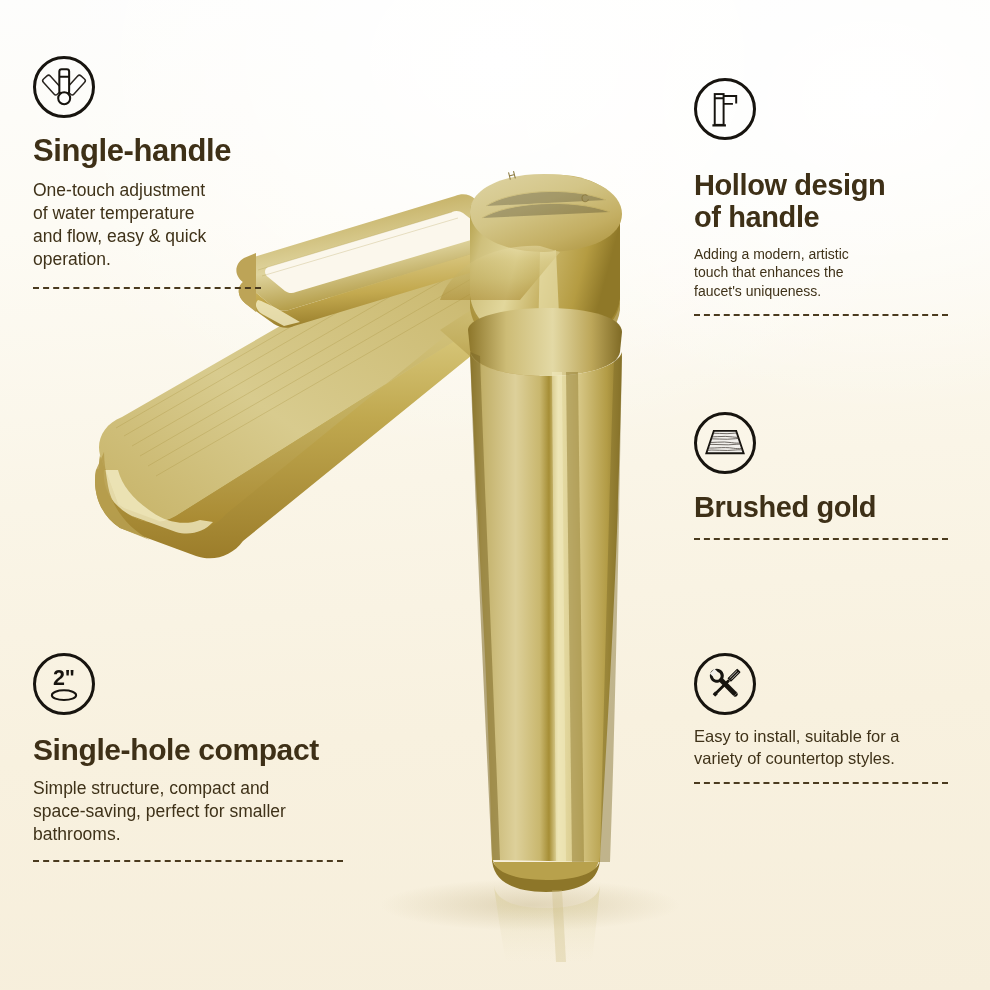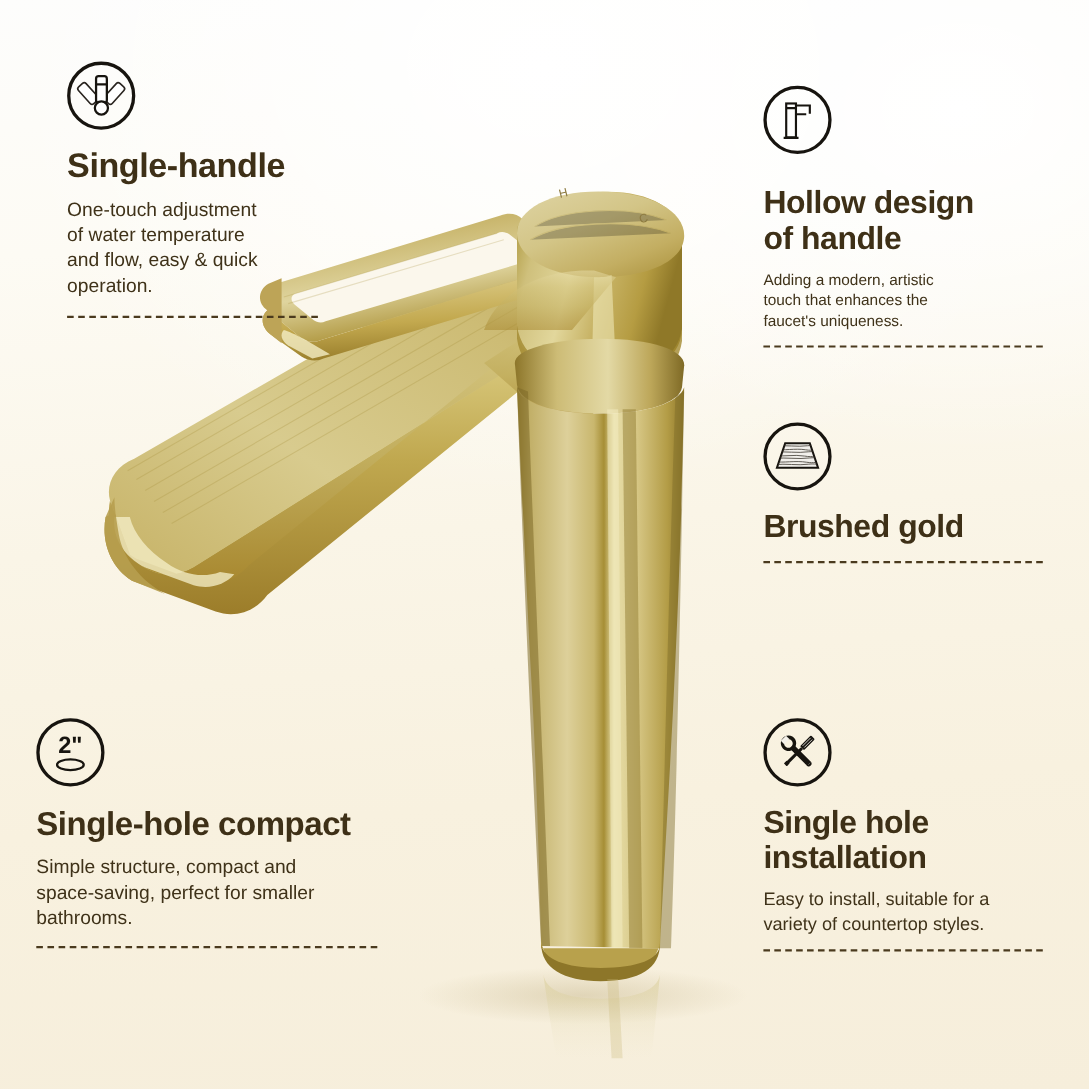--- a/index.html
+++ b/index.html
@@ -40,31 +40,31 @@
     margin-top:11px;
     white-space:pre-line;
   }
   .dashes{
     margin-top:14px;
     height:0;
     border-top:2px dashed #4a3a1e;
   }
 
   
-  #f-single-handle{left:33px;top:56px;width:300px;margin-left:28px;}
+  #f-single-handle{left:33px;top:56px;width:300px;}
   #f-single-handle .f-title{font-size:31px;}
   #f-single-handle .f-desc{font-size:17.5px;}
   #f-single-handle .dashes{width:228px;margin-top:16px;}
 
   #f-hollow{left:694px;top:78px;width:268px;}
   #f-hollow .f-title{font-size:29px;margin-top:30px;}
   #f-hollow .f-desc{font-size:14px;}
   #f-hollow .dashes{width:254px;margin-top:14px;}
 
-  #f-brushed{left:694px;top:384px;width:268px;}
+  #f-brushed{left:694px;top:412px;width:268px;}
   #f-brushed .f-title{font-size:29px;margin-top:18px;}
   #f-brushed .f-desc{font-size:16.5px;}
   #f-brushed .dashes{width:254px;margin-top:14px;}
 
   #f-hole-design{left:33px;top:653px;width:330px;}
   #f-hole-design .f-title{font-size:30px;margin-top:18px;}
   #f-hole-design .f-desc{font-size:17.5px;}
   #f-hole-design .dashes{width:310px;margin-top:14px;}
 
   #f-hole-install{left:694px;top:653px;width:268px;}
@@ -363,20 +363,18 @@
 
           <g transform="rotate(-45 30 30)">
             <path d="M30,10 a7.5,7.5 0 1,0 0.2,0 Z M30,13.4 a4.2,4.2 0 1,1 -0.2,0 Z"></path>
             <path d="M26.5,10.5 L33.6,10.5 L33.6,15.2 L26.5,15.2 Z" fill="#f4f1ea"></path>
             <rect x="27.4" y="22" width="5.3" height="24" rx="2"></rect>
             <path d="M27.4,44 a2.7,2.7 0 0,0 5.3,0 l0,2 a2.7,2.7 0 0,1 -5.3,0 Z"></path>
           </g>
         </g>
       </svg>
     </div>
-    <div class="f-title">Single hole
-installation</div>
     <div class="f-desc">Easy to install, suitable for a
 variety of countertop styles.</div>
     <div class="dashes"></div>
   </div>
 
 </div>
 
 </body></html>

